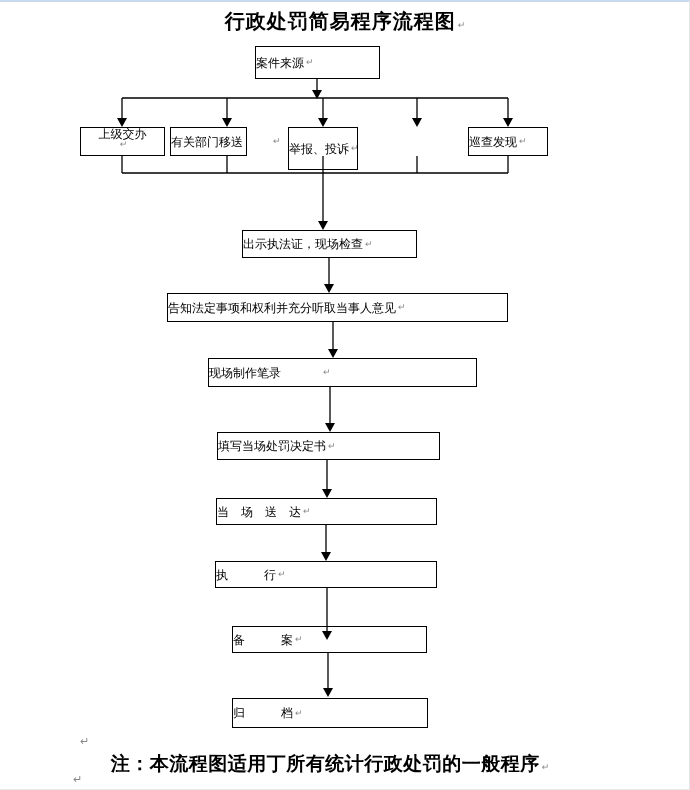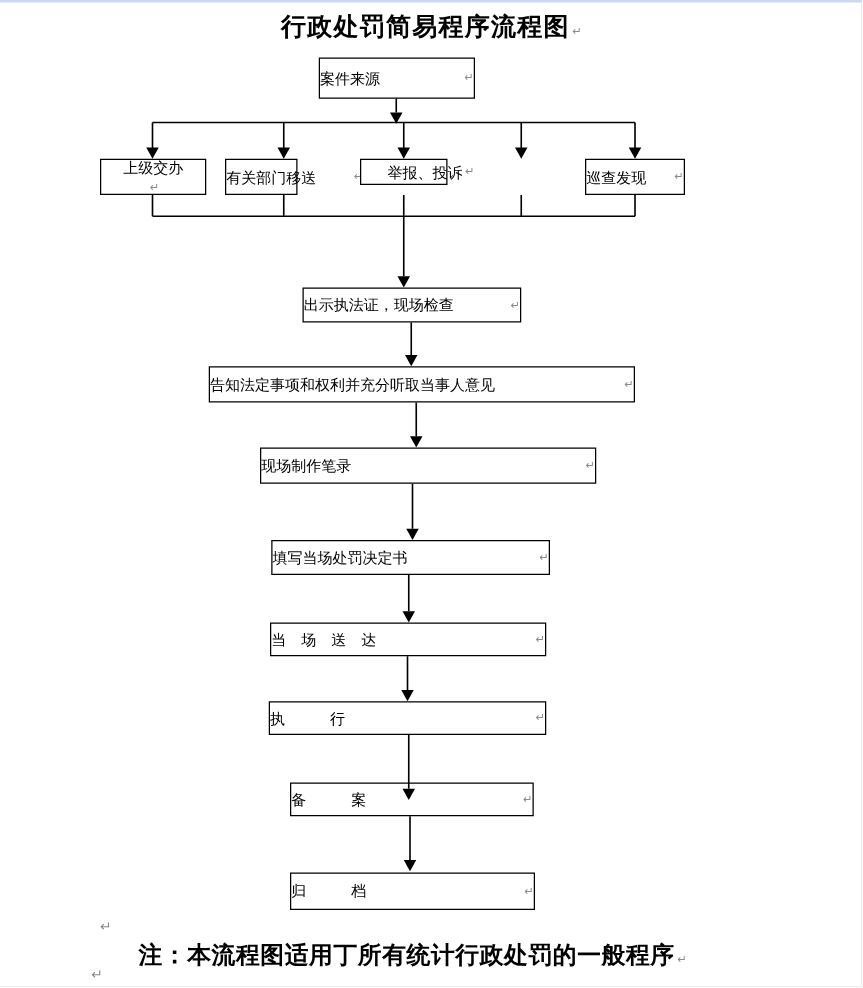--- a/index.html
+++ b/index.html
@@ -25,30 +25,30 @@
   }
   .title {
     position: absolute; left: 0; top: 8px; width: 690px;
     text-align: center; font-size: 20px; font-weight: bold;
     color: #000; letter-spacing: 1px;
   }
   .fbox {
     position: absolute;
     border: 1px solid #000;
     background: #fff;
-    display: flex; align-items: center; justify-content: space-between;
+    display: flex; align-items: center; justify-content: flex-start;
     font-size: 12px; color: #000; line-height: 1;
     box-sizing: border-box;
     white-space: pre;
   }
   
   #n-case    { left:255px; top:46px;  width:125px; height:33px; }
   #n-ch1     { left:80px;  top:127px; width:85px;  height:29px;flex-direction:column; }
-  #n-ch2     { left:180px; top:127px; width:58px;  height:29px;gap:28px; }
-  #n-ch3     { left:288px; top:127px; width:70px;  height:21px;padding-left:21px; }
+  #n-ch2     { left:170px; top:127px; width:77px;  height:29px;gap:28px; }
+  #n-ch3     { left:288px; top:127px; width:70px;  height:43px; }
   #n-ch4     { left:376px; top:127px; width:82px;  height:29px; }
   #n-ch5     { left:468px; top:127px; width:80px;  height:29px; }
   #n-st1     { left:242px; top:230px; width:175px; height:28px; }
   #n-st2     { left:167px; top:293px; width:341px; height:29px; }
   #n-st3     { left:208px; top:358px; width:269px; height:29px;gap:40px; }
   #n-st4     { left:217px; top:432px; width:223px; height:28px; }
   #n-st5     { left:216px; top:498px; width:221px; height:27px; }
   #n-st6     { left:215px; top:561px; width:222px; height:27px; }
   #n-st7     { left:232px; top:626px; width:195px; height:27px; }
   #n-st8     { left:232px; top:698px; width:196px; height:30px; }

